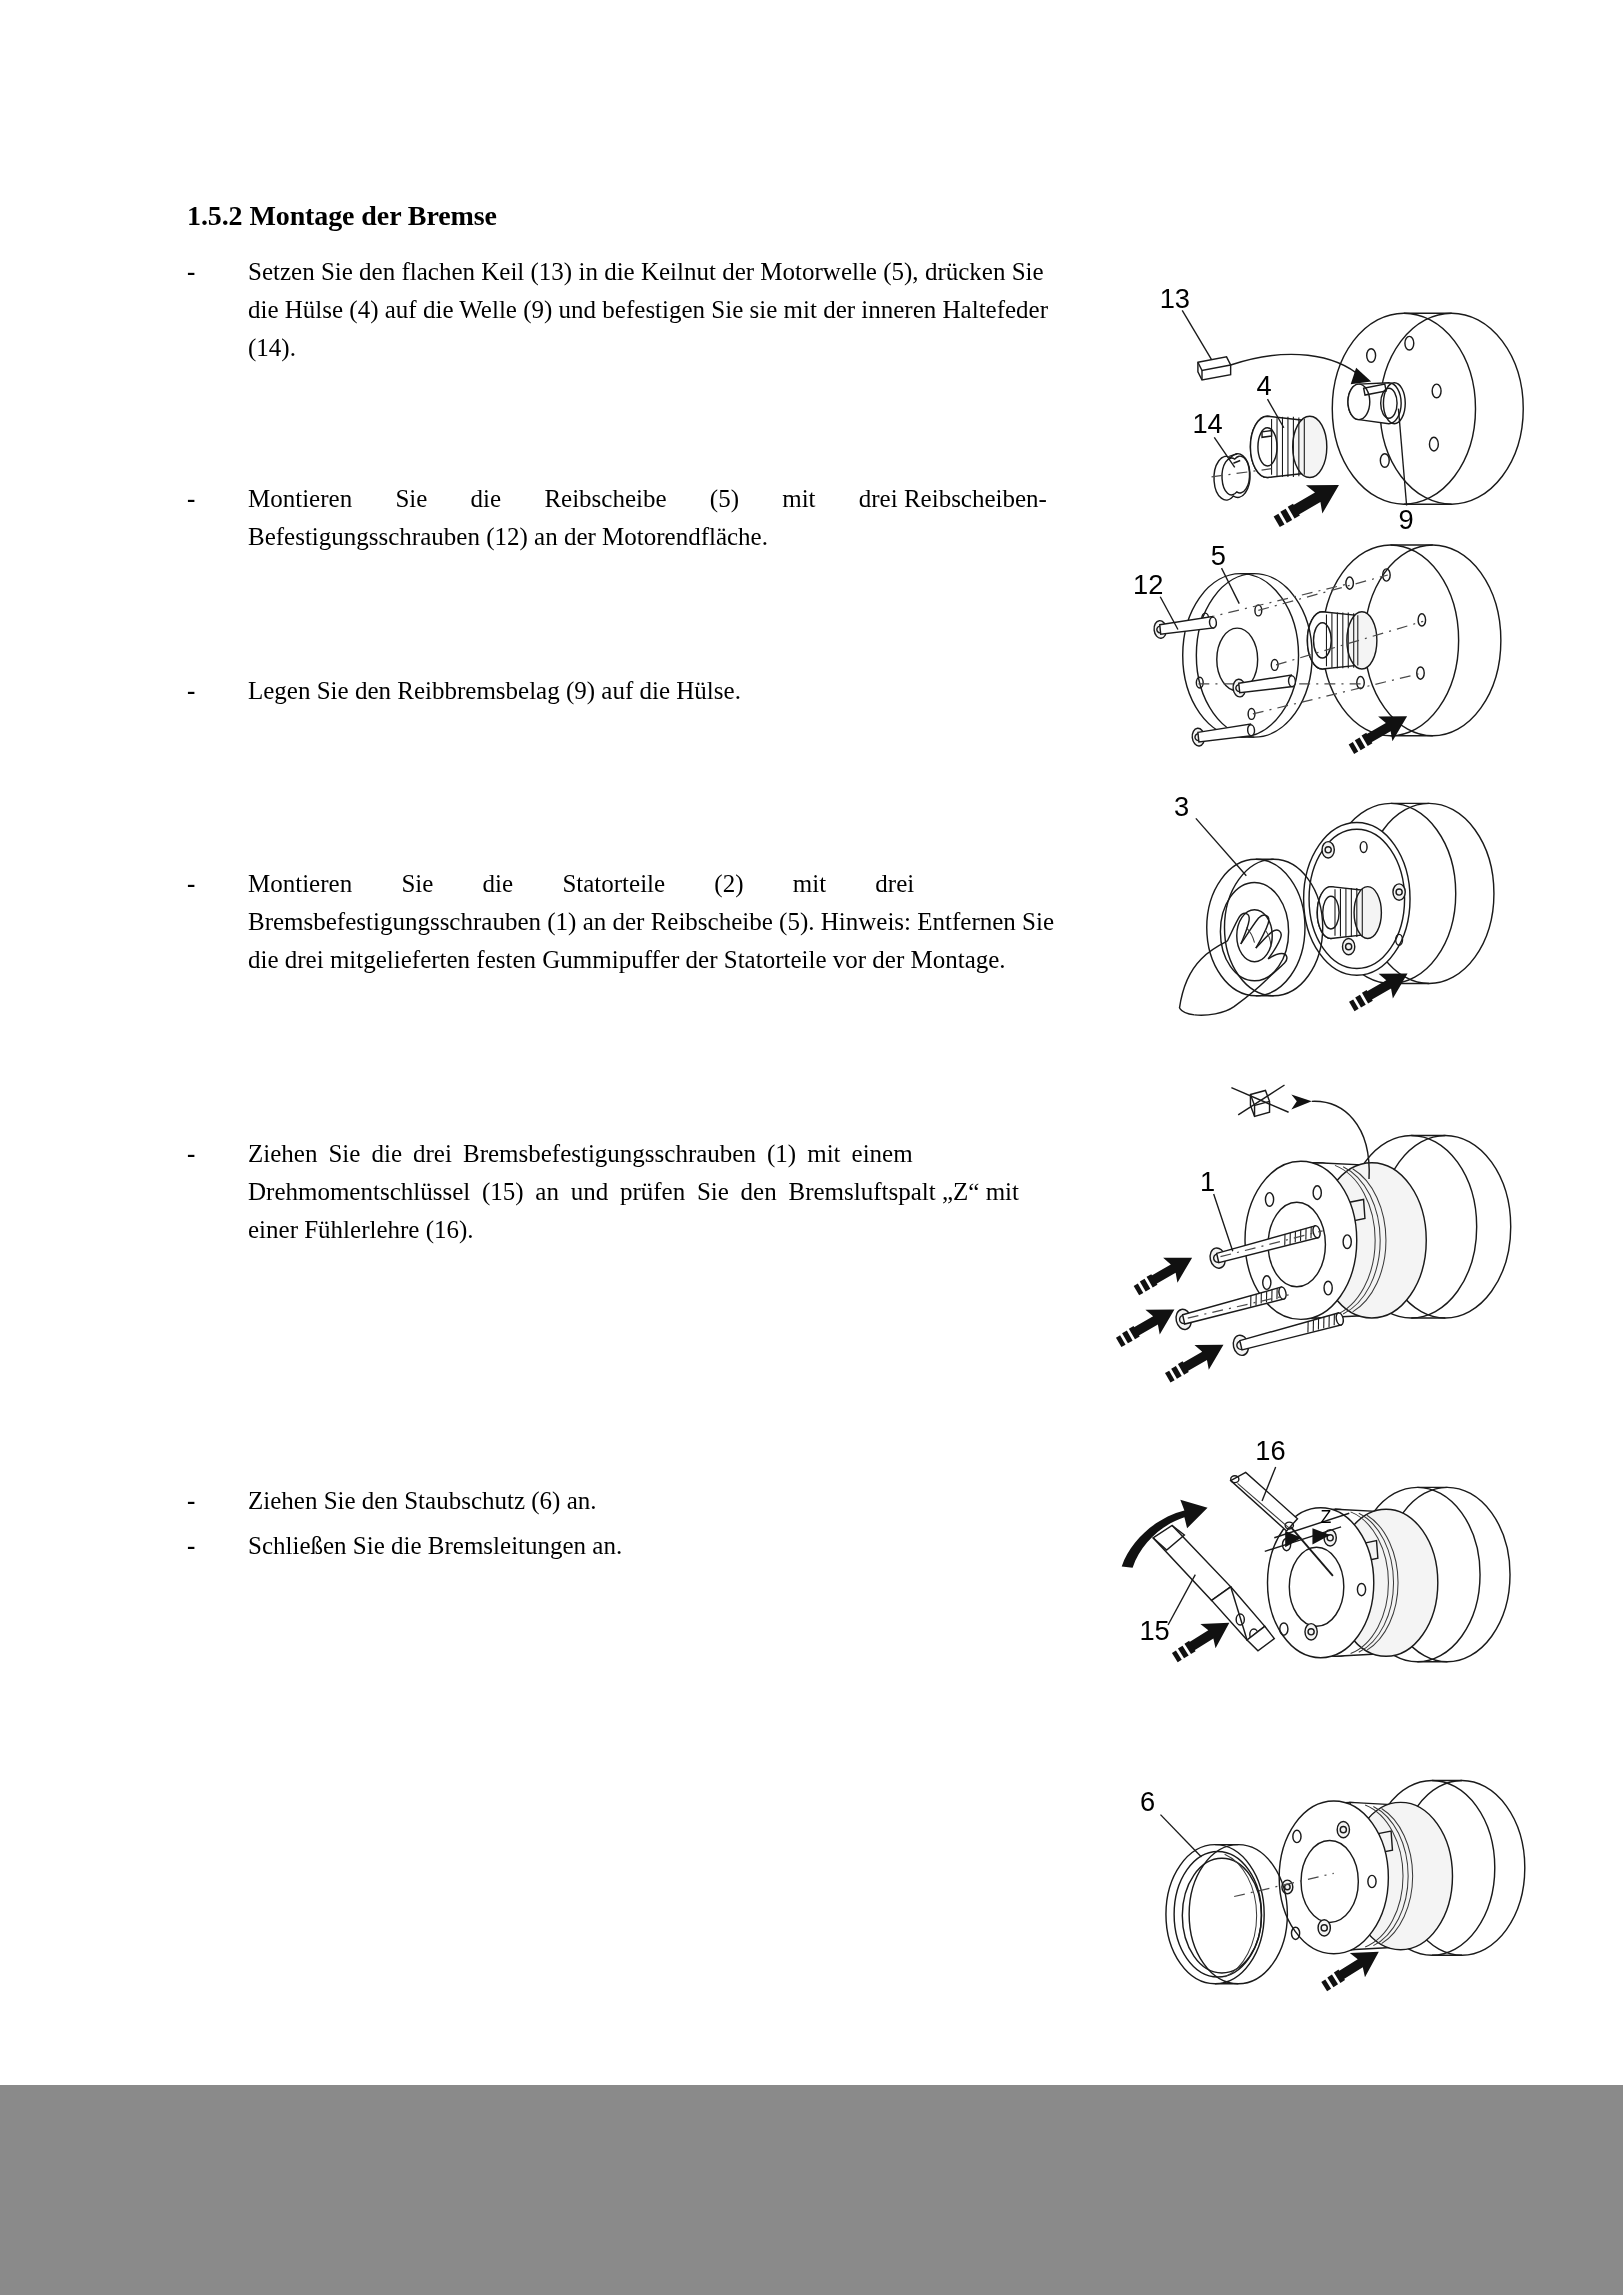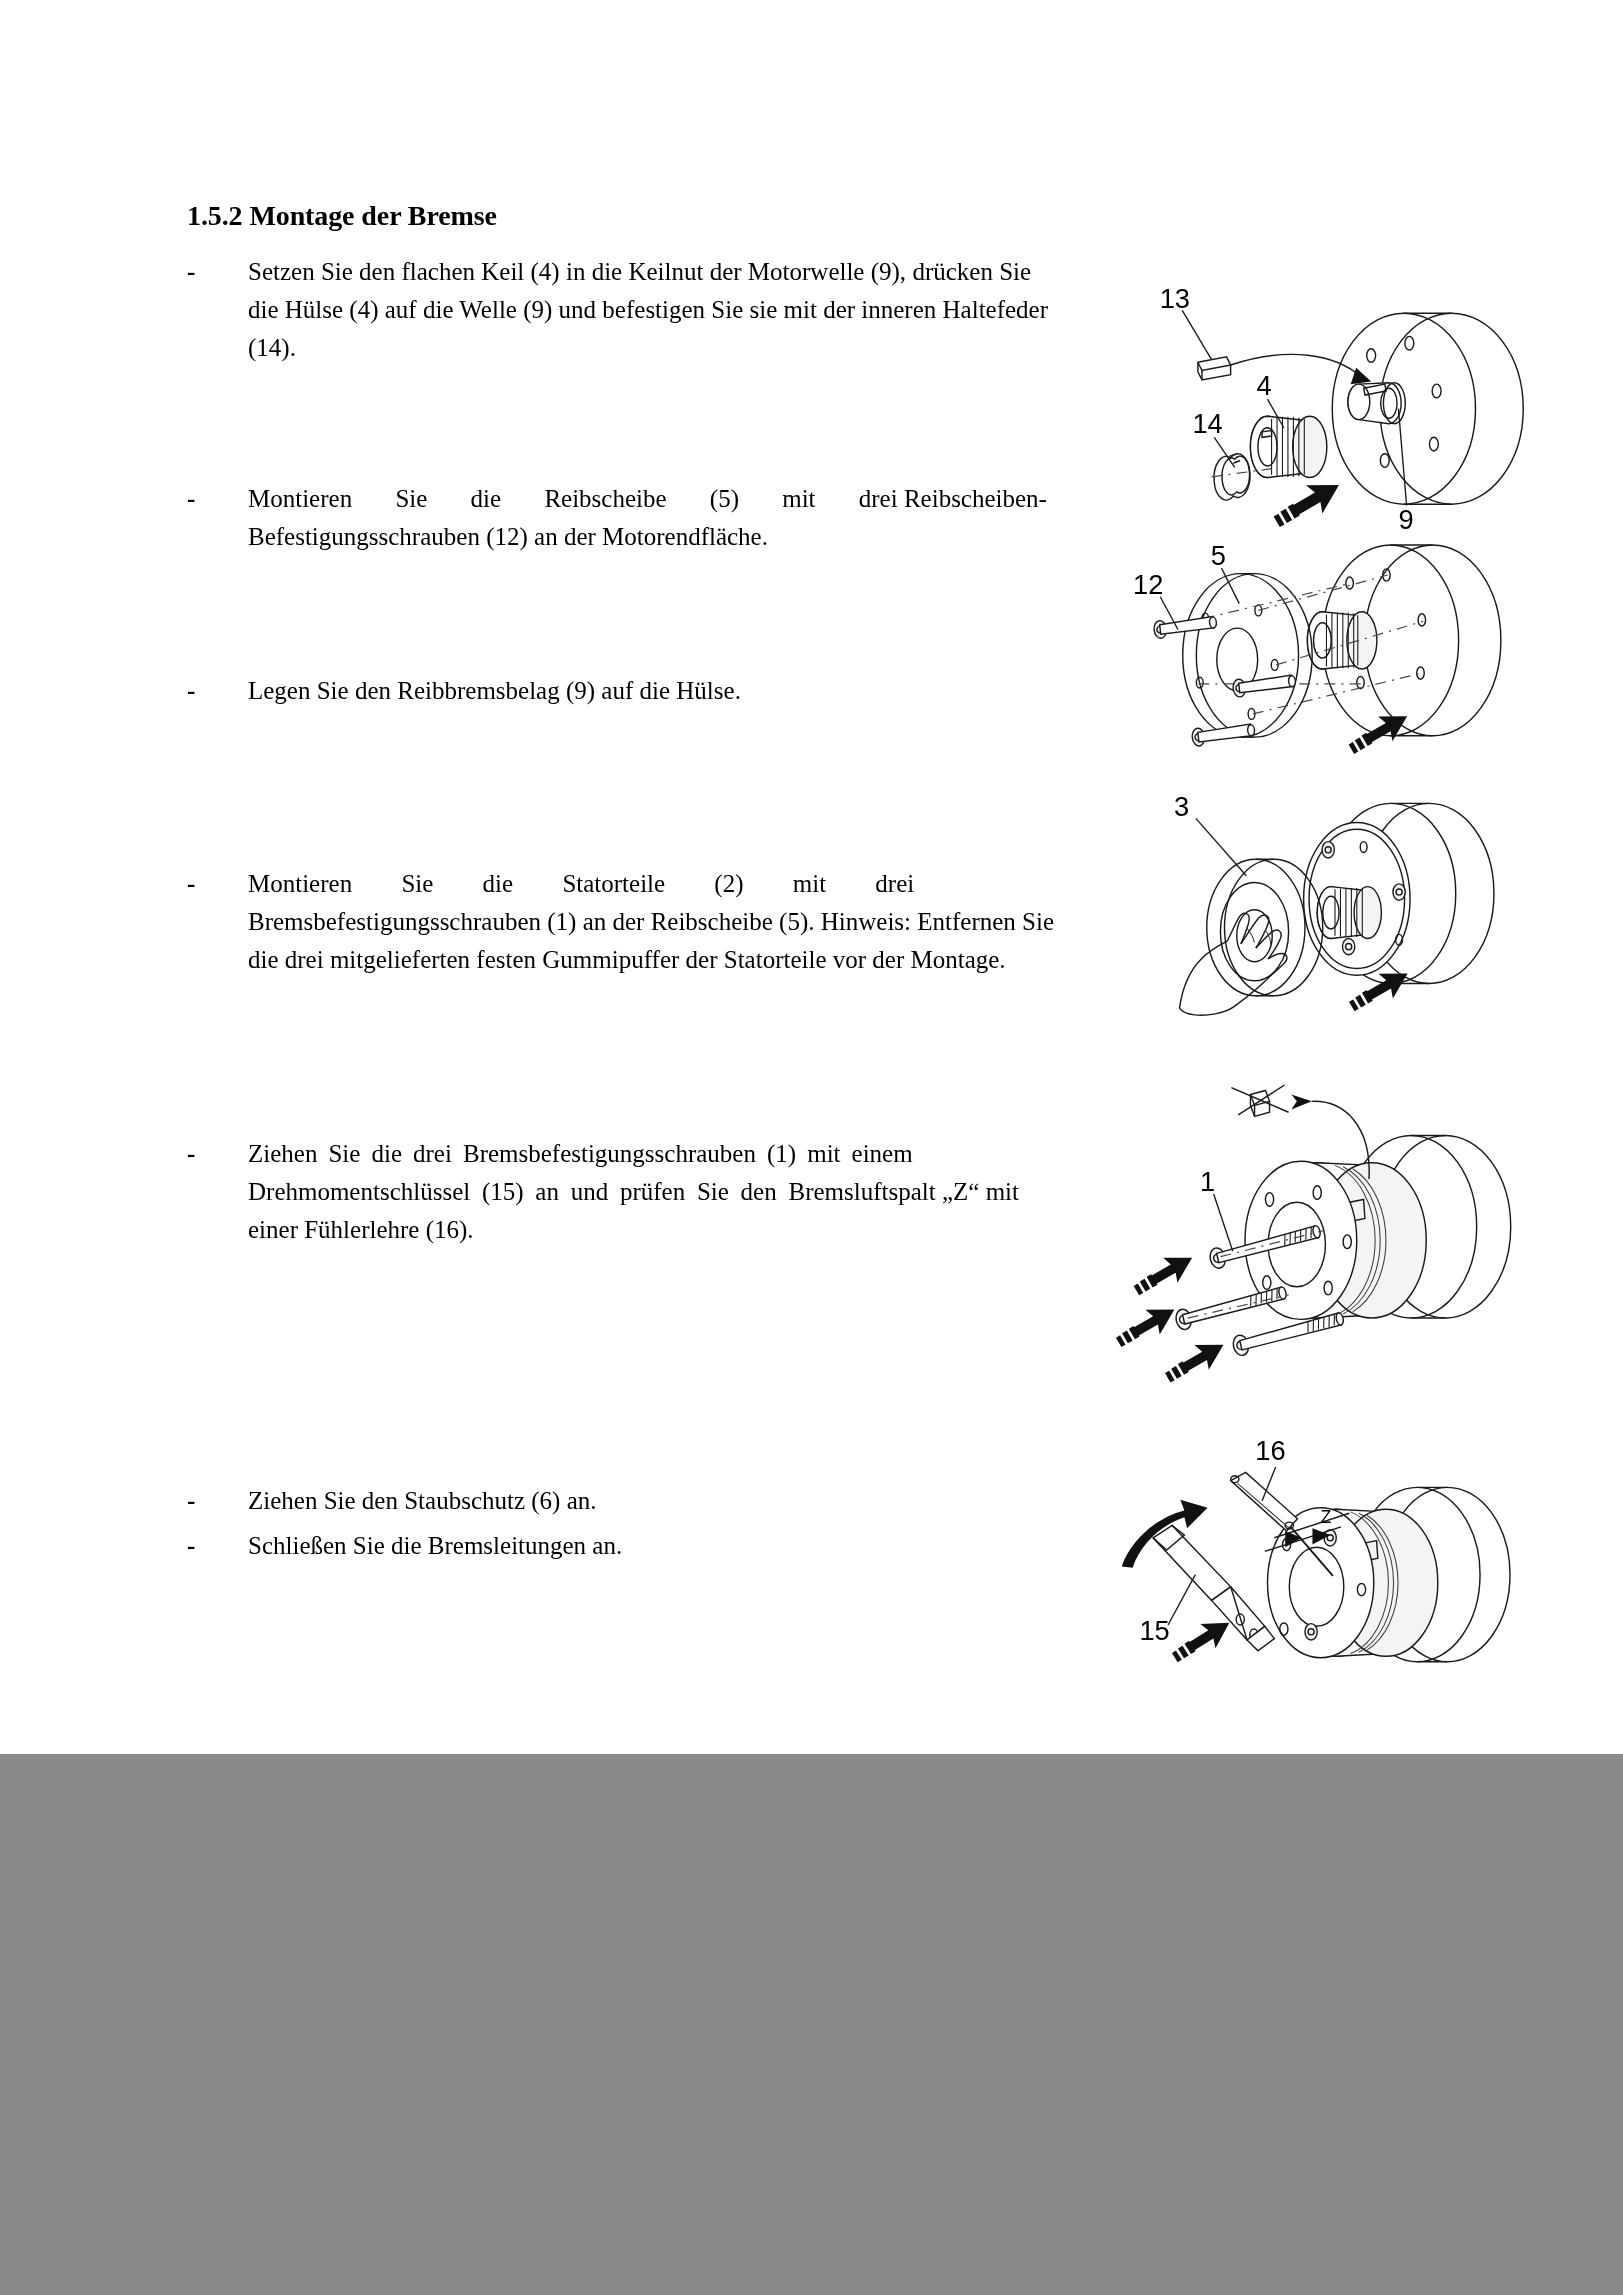--- a/index.html
+++ b/index.html
@@ -3,21 +3,21 @@
 <meta charset="utf-8">
 <style>
   html, body {
     margin: 0;
     padding: 0;
     background: #8a8a8a;
   }
   .page {
     position: relative;
     width: 1623px;
-    height: 1754px;
+    height: 2085px;
     background: #ffffff;
     overflow: hidden;
     font-family: "Liberation Serif", "DejaVu Serif", serif;
     color: #000000;
   }
 
   
   .text-col {
     position: absolute;
     left: 187px;
@@ -95,21 +95,21 @@
 
 <div class="page">
 
   <div class="text-col">
 
     <h1 class="page-title">1.5.2 Montage der Bremse</h1>
 
     <div class="step" style="margin-top:2.7px;">
       <span class="step-dash">-</span>
       <span class="step-body">
-        <span class="ln">Setzen Sie den flachen Keil (4) in die Keilnut der Motorwelle (9),</span>
+        <span class="ln">Setzen Sie den flachen Keil (13) in die Keilnut der Motorwelle (5),</span>
         <span class="ln">drücken Sie die Hülse (4) auf die Welle (9) und befestigen Sie sie</span>
         <span class="ln">mit der inneren Haltefeder (14).</span>
       </span>
     </div>
 
     <div class="step" style="margin-top:113px;">
       <span class="step-dash">-</span>
       <span class="step-body">
         <span class="ln" style="word-spacing:37px;">Montieren Sie die Reibscheibe (5) mit drei</span>
         <span class="ln">Reibscheiben-Befestigungsschrauben (12) an der Motorendfläche.</span>

